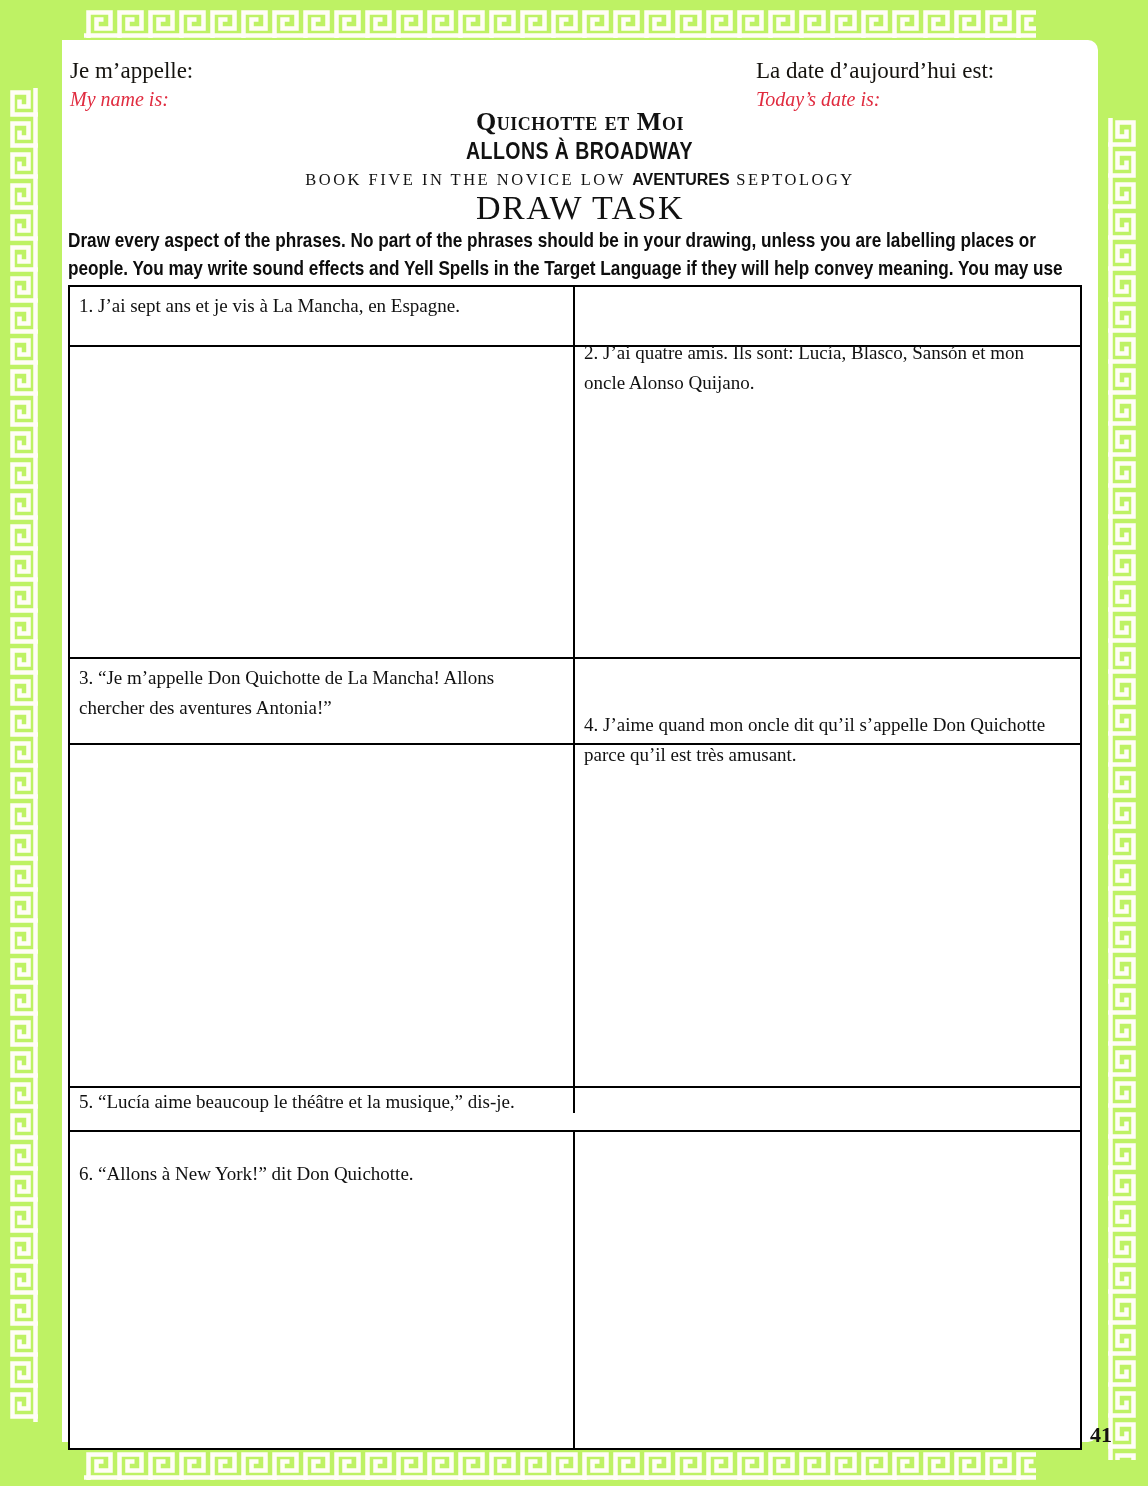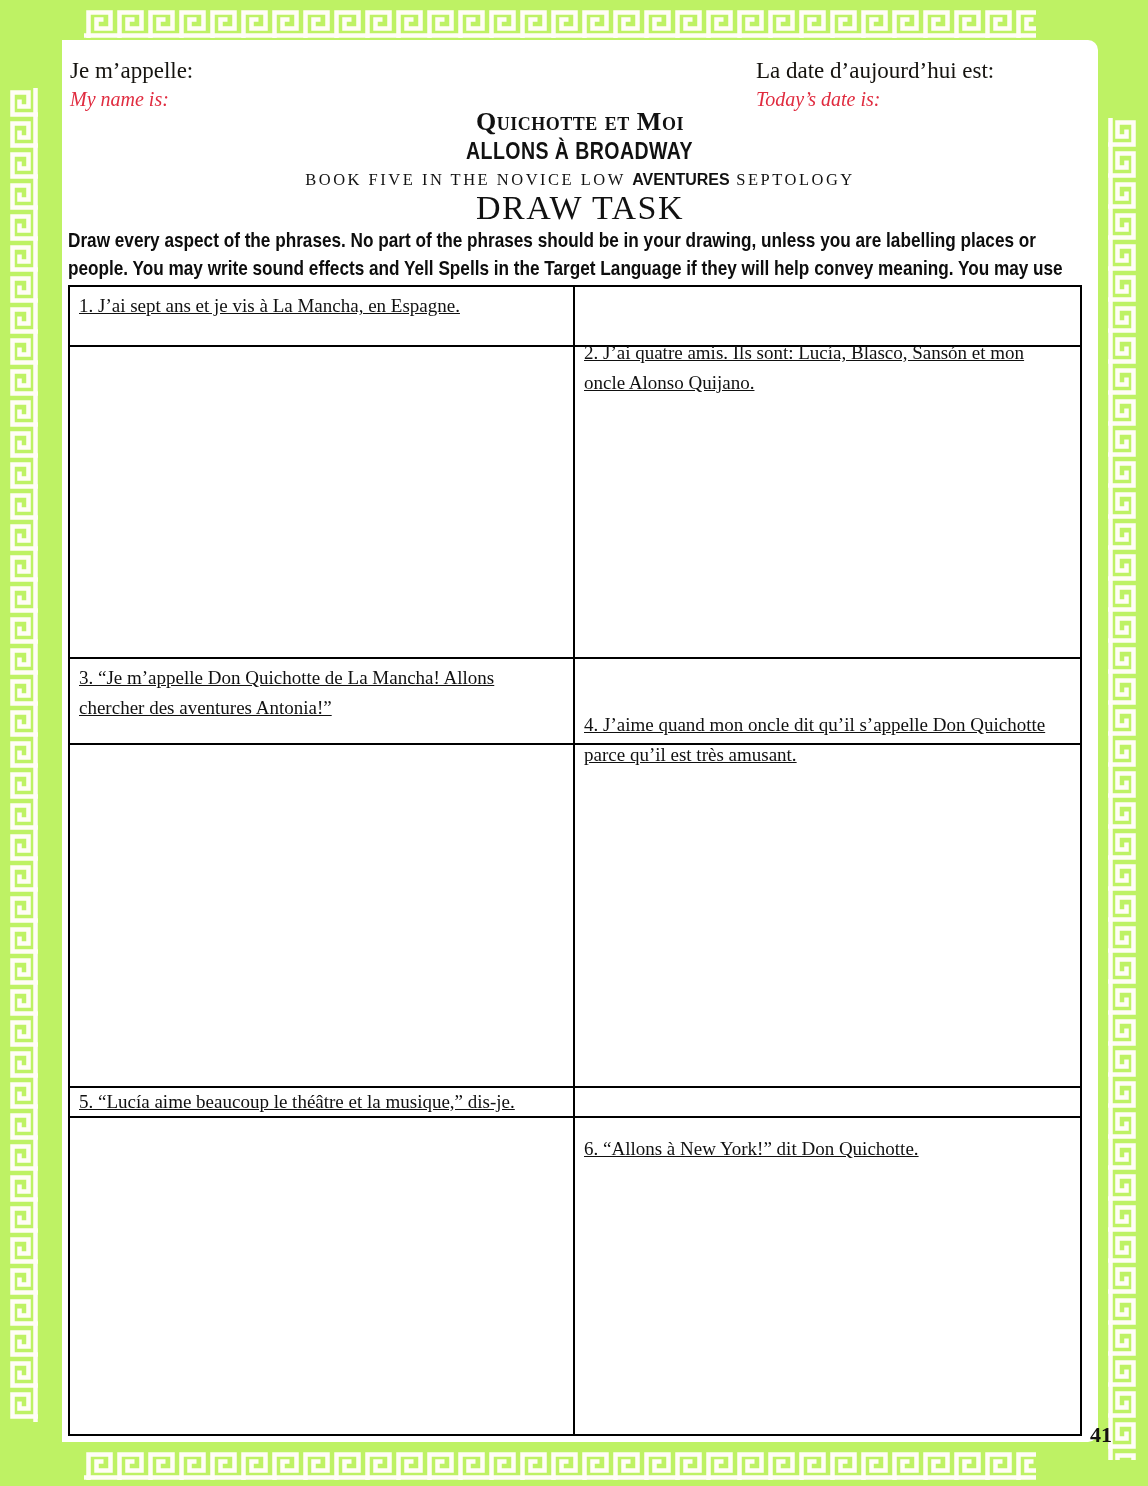--- a/index.html
+++ b/index.html
@@ -37,31 +37,31 @@
 
   .instructions-wrap { position:absolute; left:6px; top:186px; width:1020px; height:58px; overflow:visible; }
   .instructions {
     width:1246px; transform:scaleX(.818); transform-origin:0 0;
     font-family:"Liberation Sans", sans-serif; font-weight:700;
     font-size:21px; line-height:27.5px; color:#0d0d0d;
   }
 
   .wtable { position:absolute; left:6px; top:245px; width:1014px; border:2px solid #000; background:#fff; }
   .wrow  { display:flex; }
-  .wcell { width:505px; border-right:2px solid #000;text-decoration:underline; }
+  .wcell { width:505px; border-right:2px solid #000; }
   .wcell.last { width:auto; flex:1; border-right:none;margin-top:47px; }
   .cap-row  { border-bottom:2px solid #000; }
   .draw-row { border-bottom:2px solid #000; }
   .row-d3   { border-bottom:none; }
   .cap { font-size:19px; line-height:30px; padding:4px 12px 0 9px; }
   .row-c1 { height:60px; }
   .row-d1 { height:312px; }
   .row-c2 { height:86px;justify-content:flex-end; }
   .row-d2 { height:343px; }
-  .row-c3 { height:30px; }
+  .row-c3 { height:44px;flex-direction:column; }
   .row-c3 .cap { line-height:23px; padding-top:2px; }
   .row-d3 { height:316px; }
 
   .page-number {
     position:absolute; left:1090px; top:1422px;
     font-weight:700; font-size:22px; color:#15130f;
   }
 </style>
 </head>
 <body>

